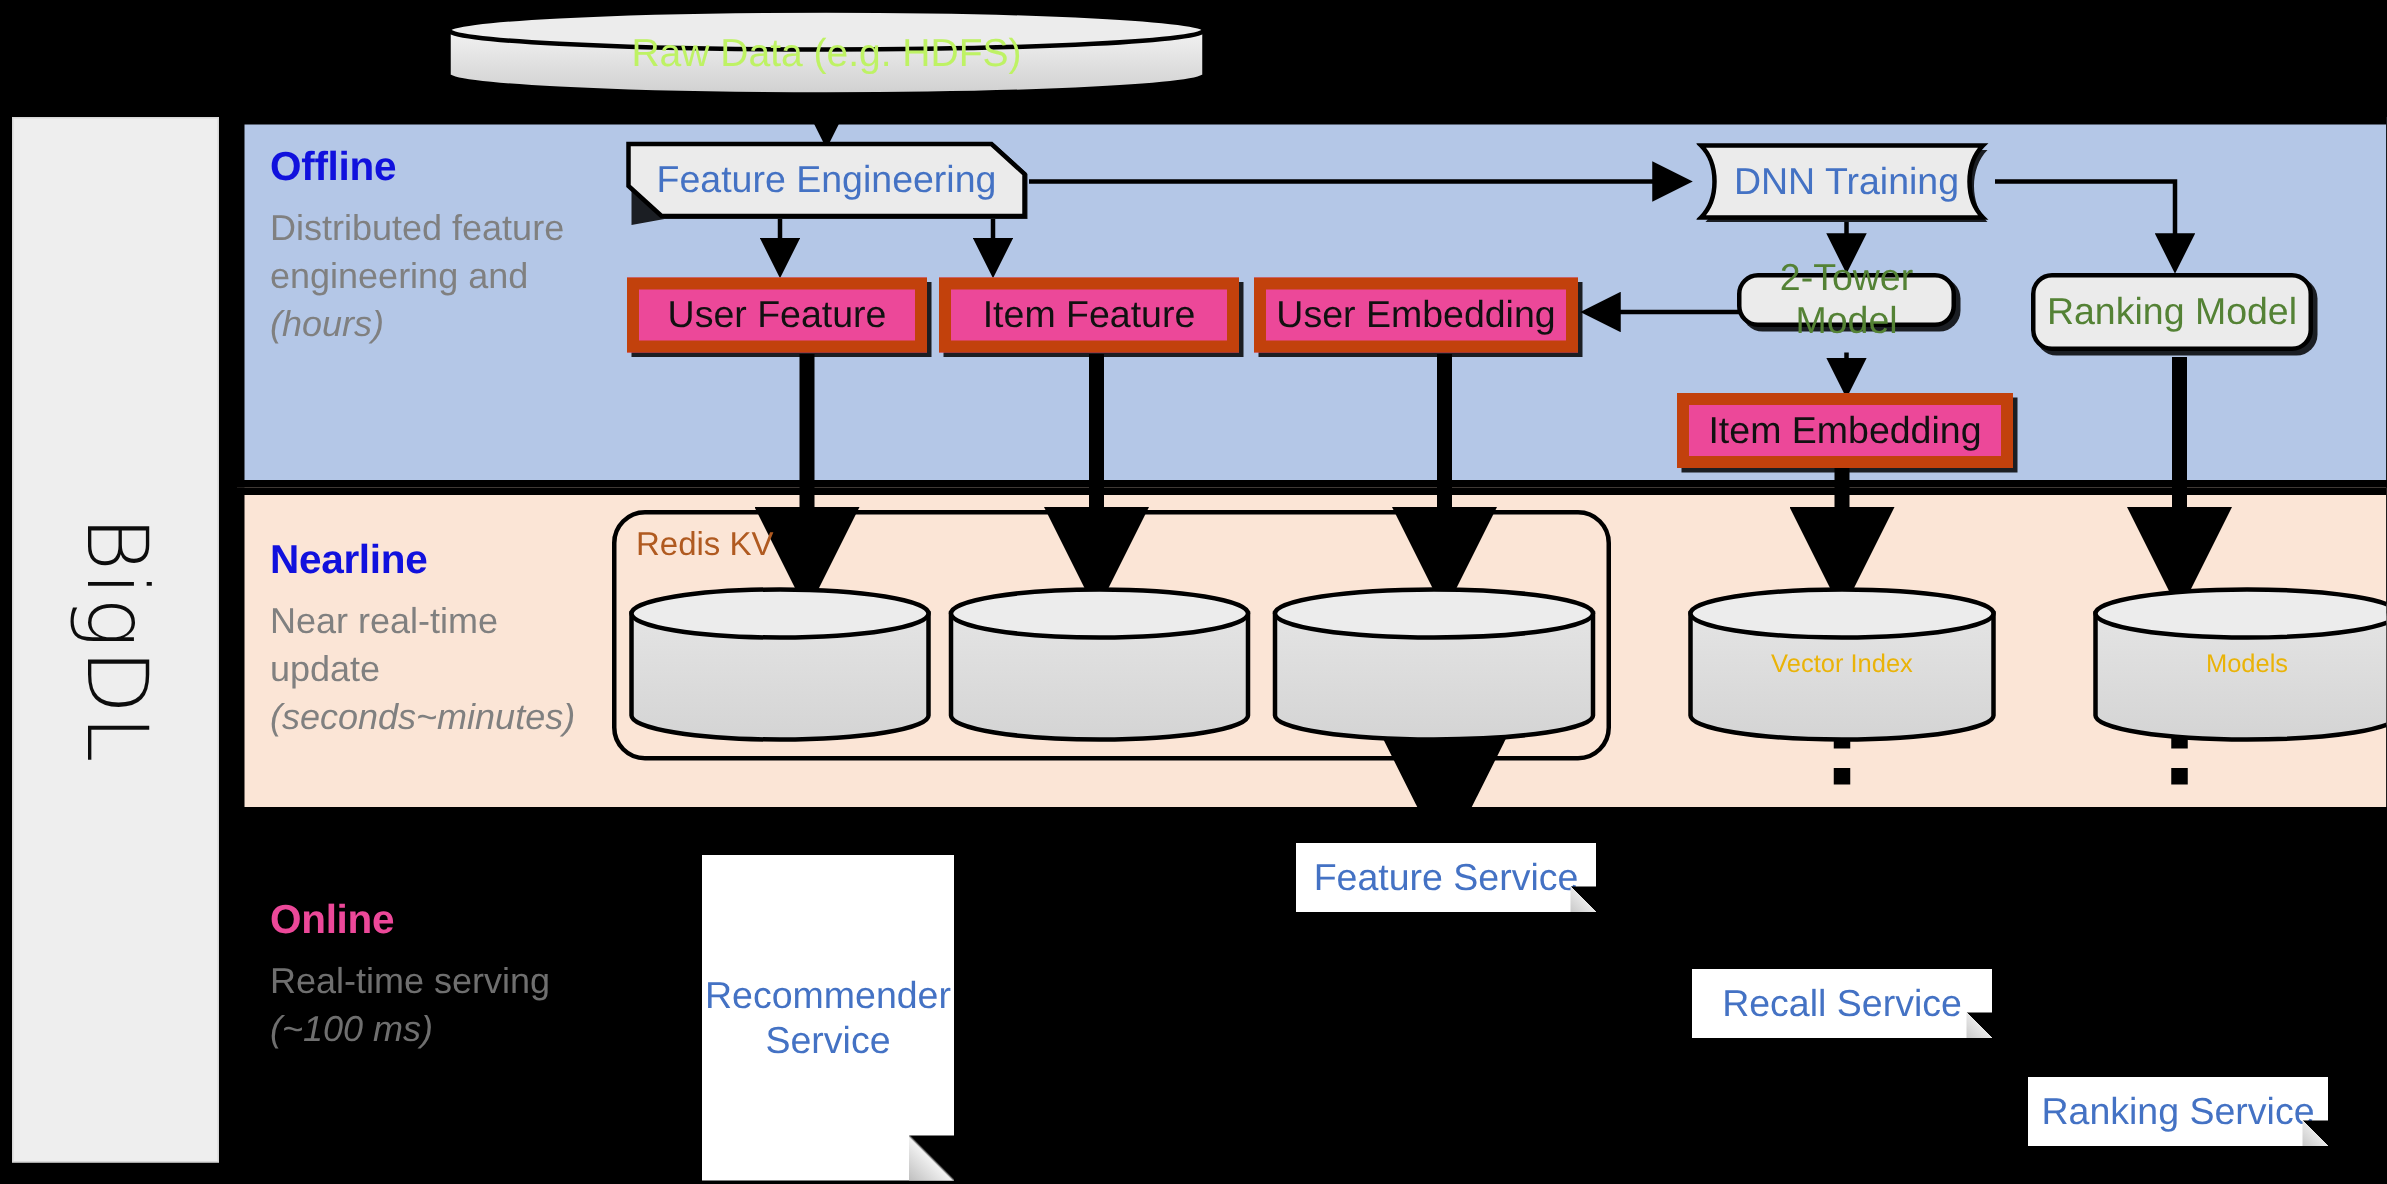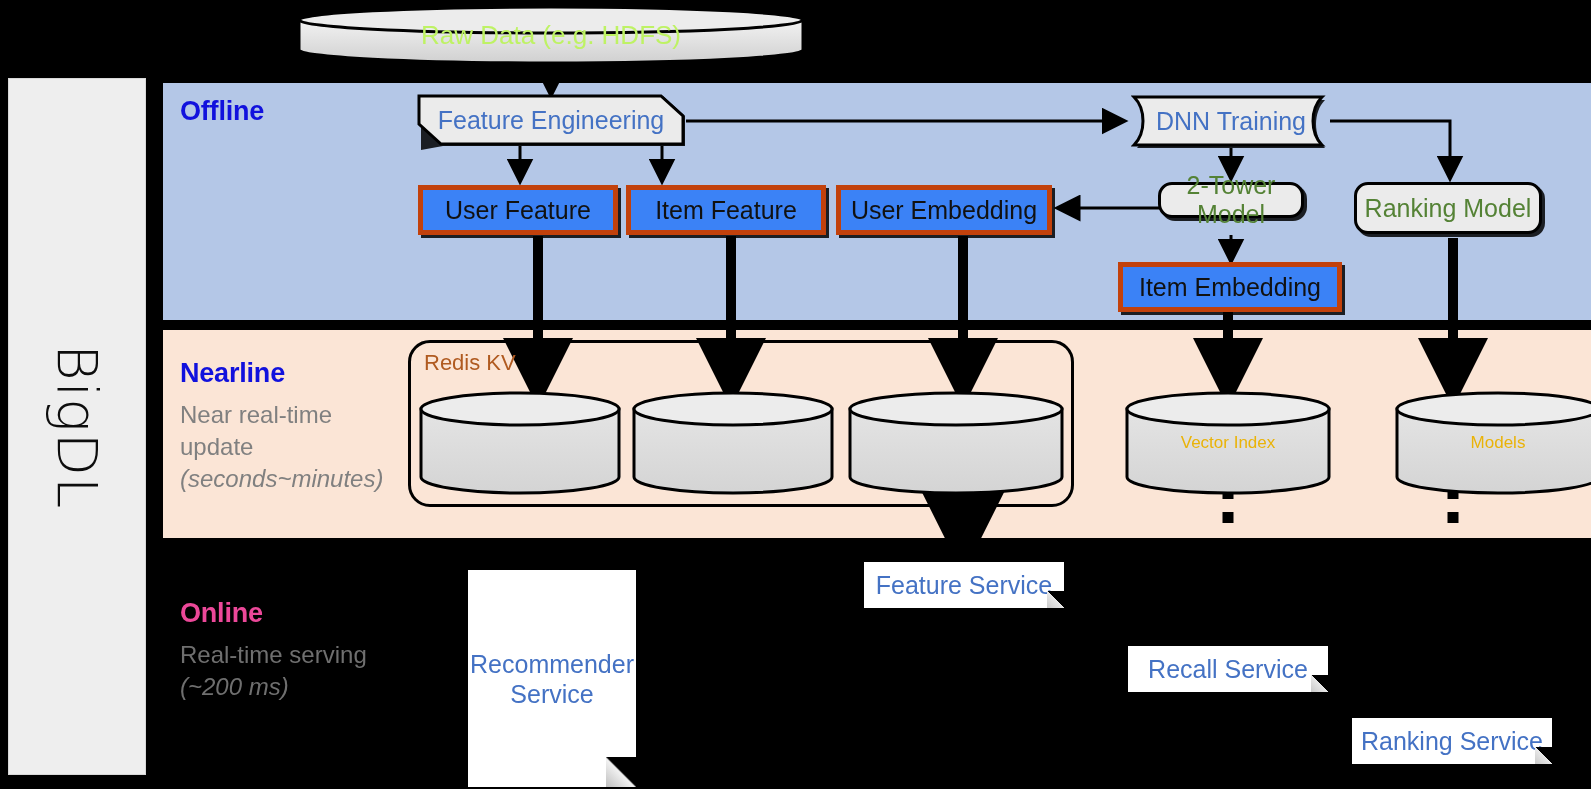--- a/index.html
+++ b/index.html
@@ -84,22 +84,22 @@
     display: flex;
     align-items: center;
     justify-content: center;
     text-align: center;
     z-index: 8;
   }
   .node-text { line-height: 1.15; }
 
   
   .box-grey {
-    background: #3b82f6;
-    border: 5px solid #c2410c;
+    background: #ec4899;
+    border: 8px solid #c2410c;
     box-shadow: 3px 3px 0 rgba(0,0,0,0.85);
     font-size: 25px;
     color: #111;
   }
   .txt-blue { color: #4472c4; }
   .txt-green { color: #548235; }
   .chamfer-wrap { position: absolute; z-index: 8; }
   .chamfer-wrap svg { position: absolute; left: 0; top: 0; }
   .chamfer-wrap .lbl {
     position: absolute; inset: 0;
@@ -266,20 +266,21 @@
         </linearGradient>
       </defs>
       <path d="M3,16 L3,46 A252,13 0 0 0 507,46 L507,16 Z" fill="url(#gCylA)" stroke="#000" stroke-width="3"></path>
       <ellipse cx="255" cy="16" rx="252" ry="13" fill="#ececec" stroke="#000" stroke-width="3"></ellipse>
     </svg>
     <div class="cyl-label" id="rawdata-label">Raw Data (e.g. HDFS)</div>
   </div>
 
   <div class="abs band-caption" id="caption-offline" style="left:180px; top:96px; width:230px;">
     <div class="band-title">Offline</div>
+    <div class="band-sub"><span>Distributed feature engineering and </span><em>(hours)</em></div>
   </div>
 
   <div class="chamfer-wrap" style="left:417px; top:94px; width:268px; height:52px;">
     <svg width="274" height="58" viewBox="0 0 274 58">
       <path d="M4,56 L4,26 L4,2 L246,2 L268,22 L268,52 L26,52 L4,56 Z" fill="#000" opacity="0.85"></path>
       <path d="M2,2 L244,2 L266,22 L266,50 L24,50 L2,30 Z" fill="#ebebeb" stroke="#000" stroke-width="3"></path>
     </svg>
     <div class="lbl txt-blue">Feature Engineering</div>
   </div>
 
@@ -360,21 +361,21 @@
   <div class="cyl-wrap" style="left:1394px; top:391px; width:208px; height:104px;">
     <svg width="208" height="104" viewBox="0 0 208 104">
       <path d="M3,18 L3,86 A101,16 0 0 0 205,86 L205,18 Z" fill="url(#gCylB)" stroke="#000" stroke-width="3"></path>
       <ellipse cx="104" cy="18" rx="101" ry="16" fill="#ececec" stroke="#000" stroke-width="3"></ellipse>
     </svg>
     <div class="cyl-label">Models</div>
   </div>
 
   <div class="abs band-caption" id="caption-online" style="left:180px; top:598px; width:230px;">
     <div class="band-title">Online</div>
-    <div class="band-sub"><span>Real-time serving </span><em>(~200 ms)</em></div>
+    <div class="band-sub"><span>Real-time serving </span><em>(~100 ms)</em></div>
   </div>
 
   <div class="note" id="note-recommender">
     <span>Recommender Service</span>
   </div>
   <div class="note" id="note-feature-service">
     <span>Feature Service</span>
   </div>
   <div class="note" id="note-recall-service">
     <span>Recall Service</span>

